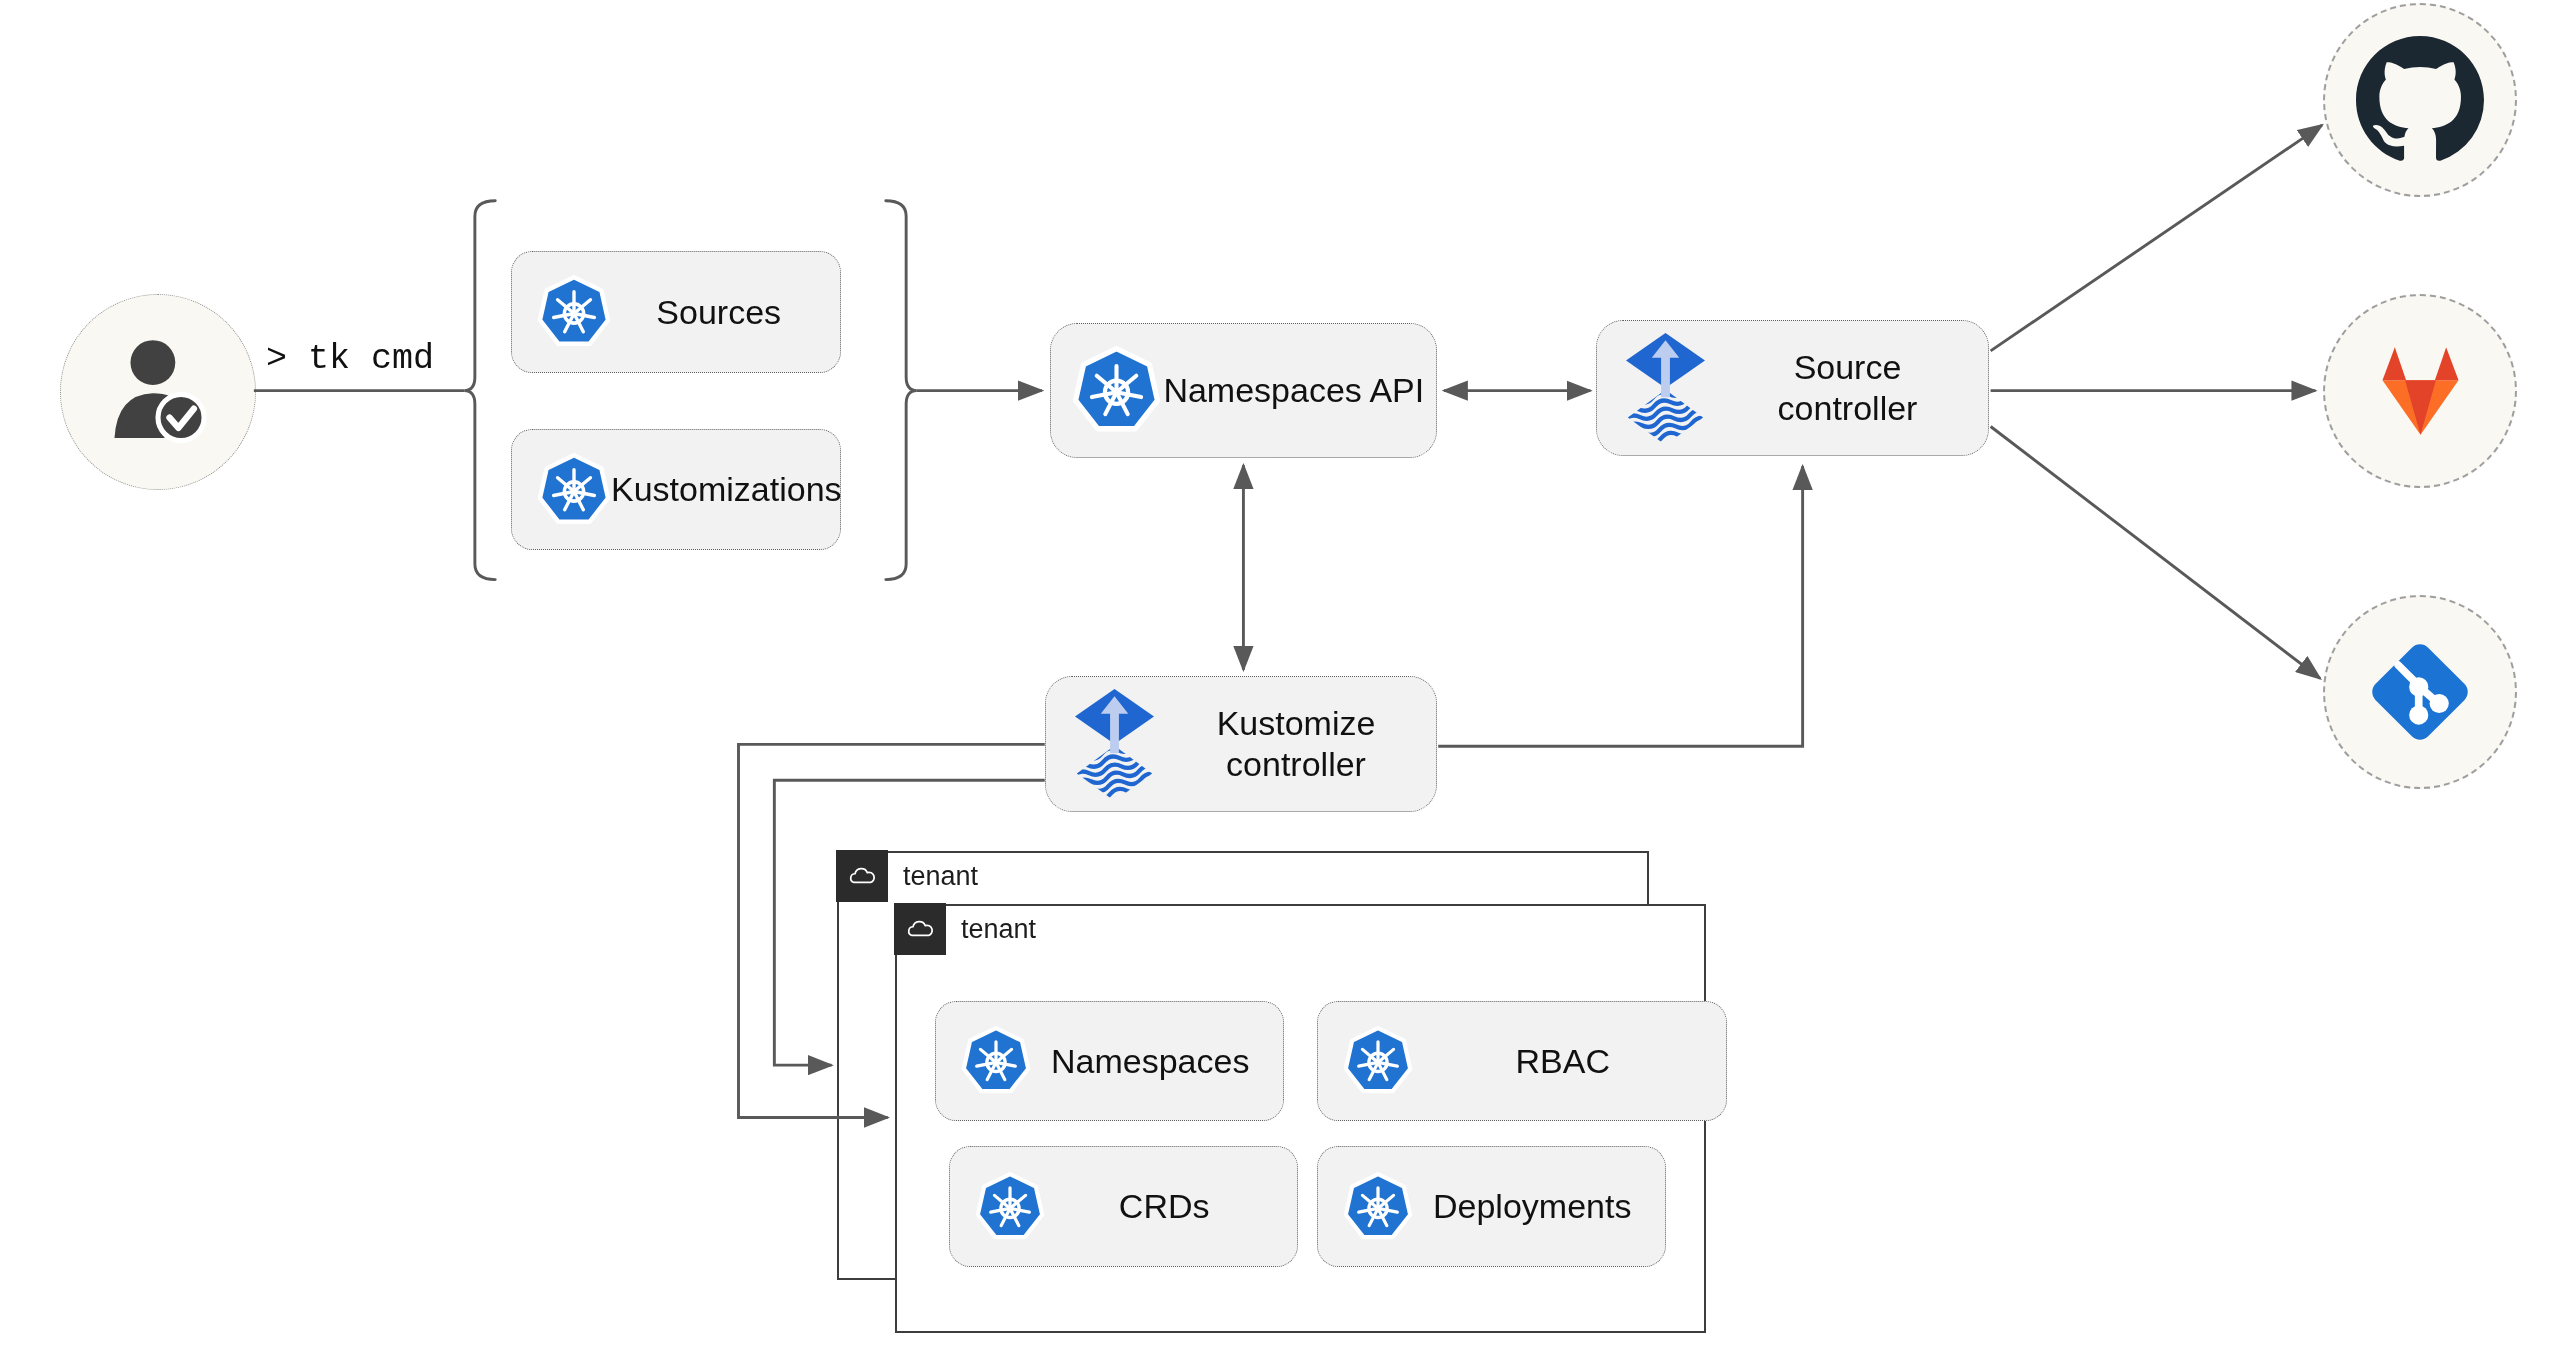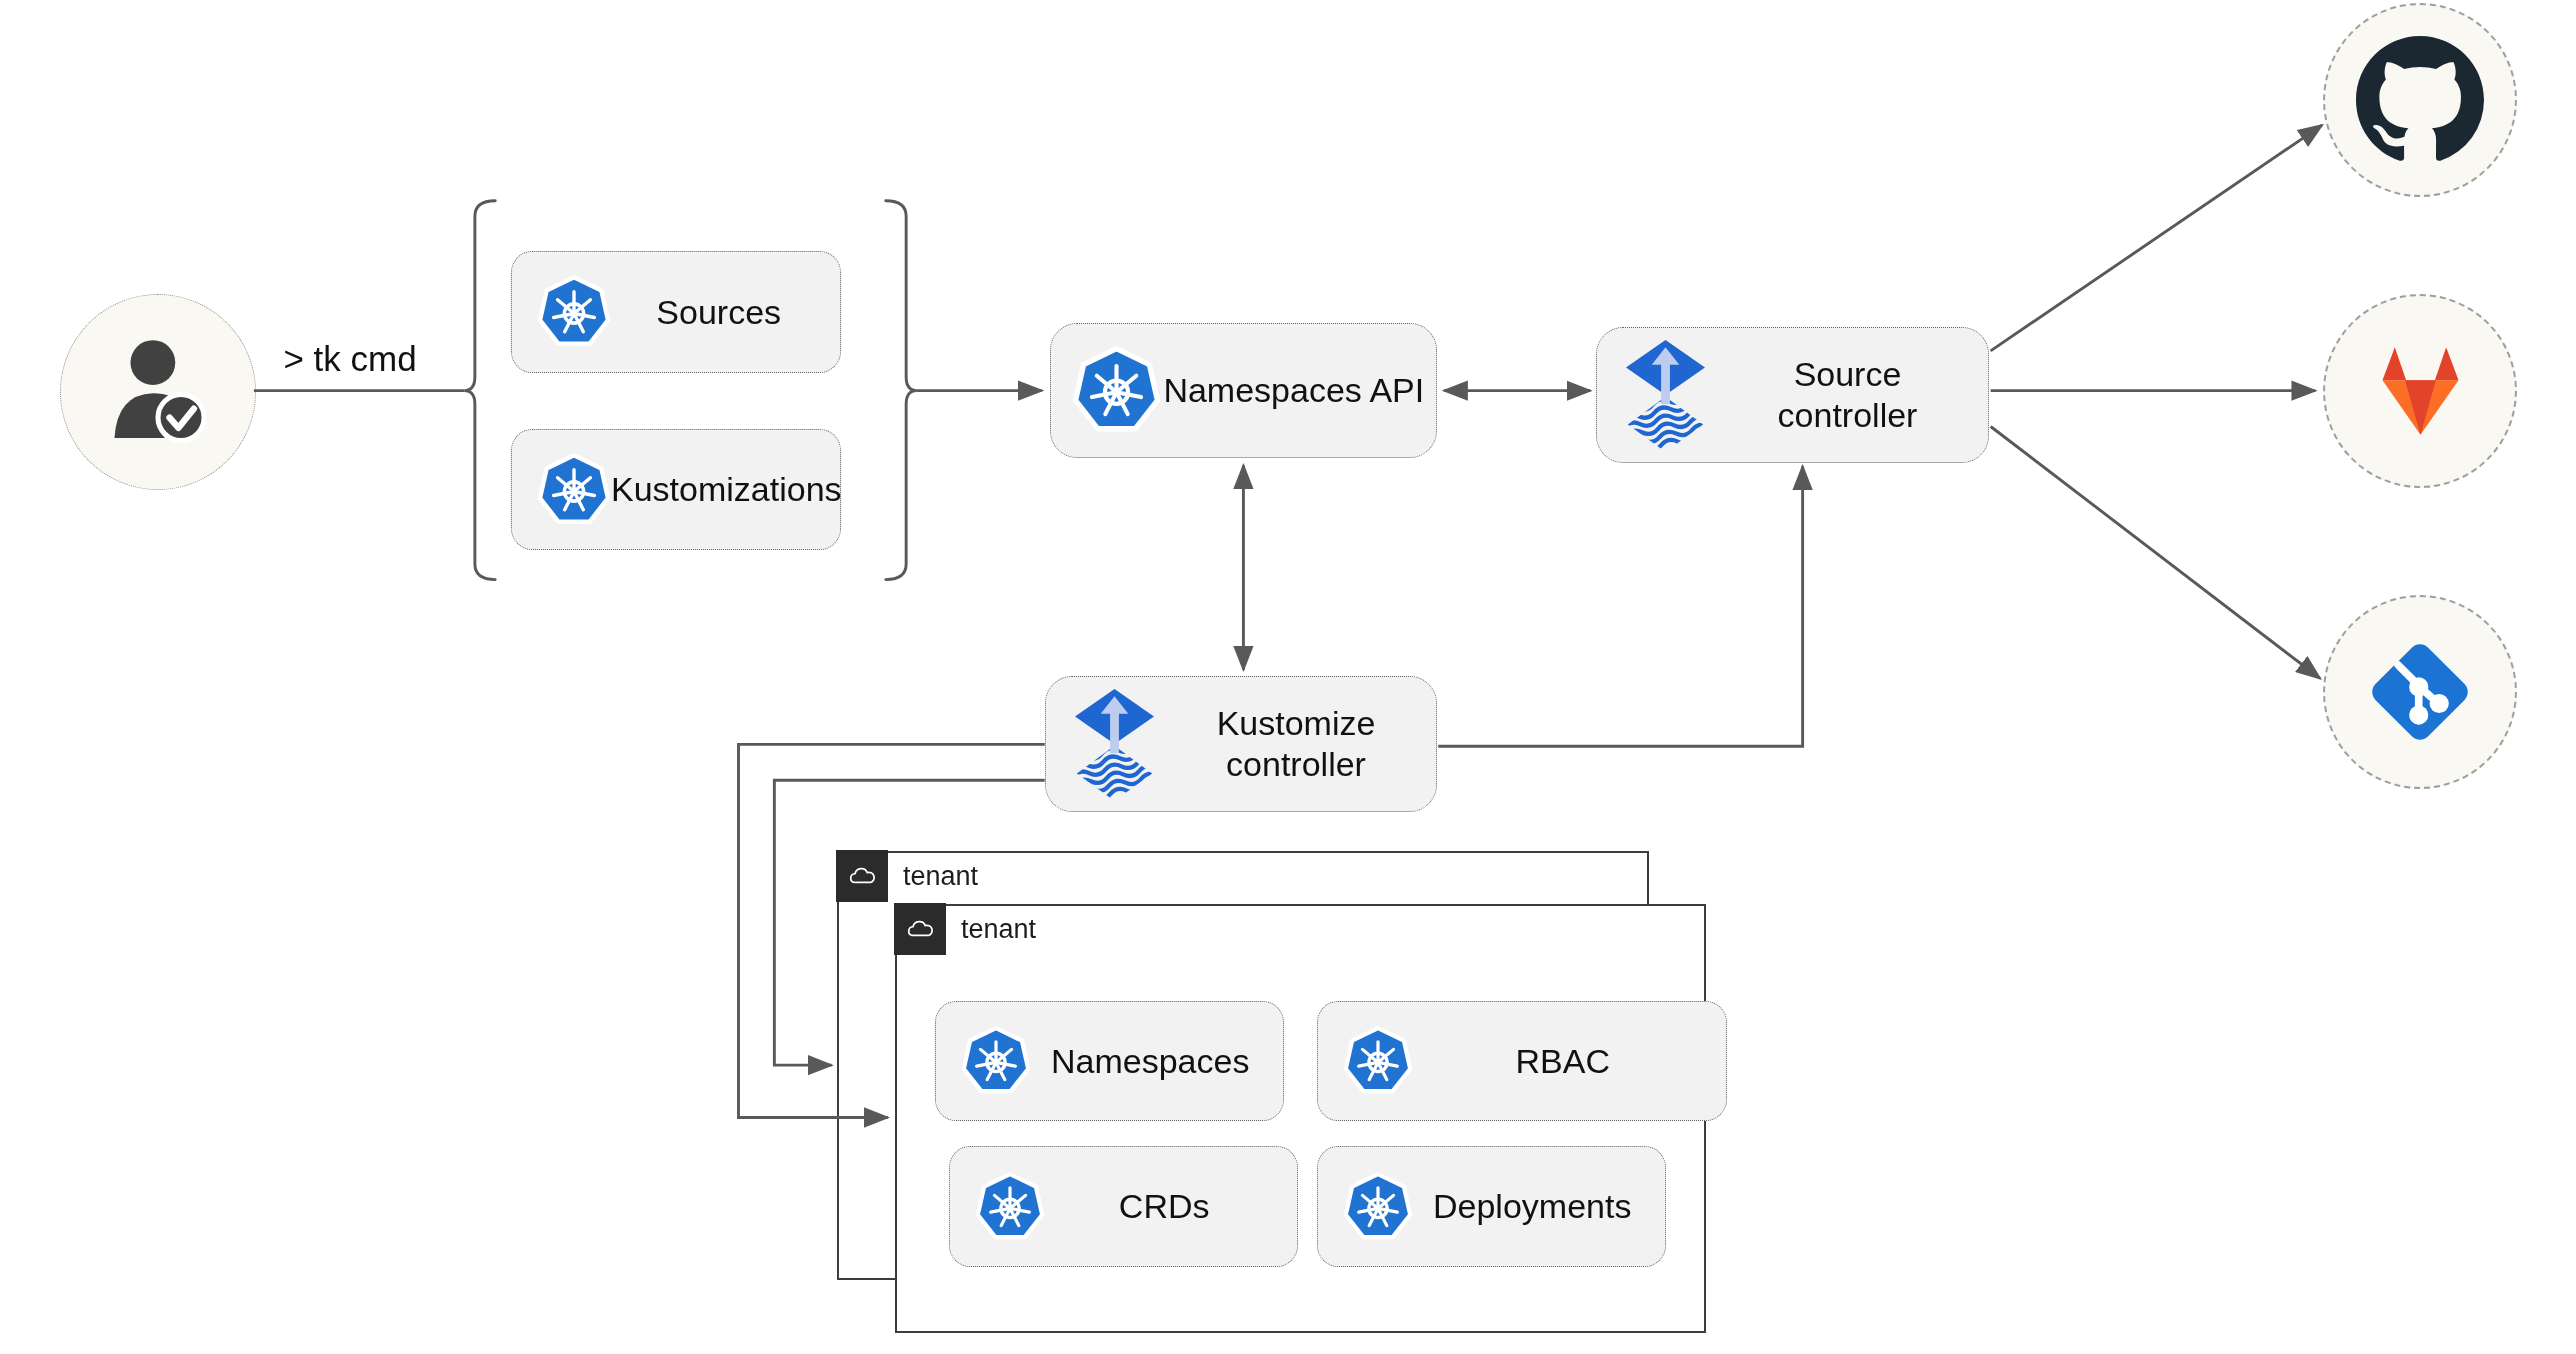--- a/index.html
+++ b/index.html
@@ -17,21 +17,21 @@
   
   .connectors{position:absolute;left:0;top:0;z-index:50;pointer-events:none;}
 
   
   .big-circle{position:absolute;border-radius:50%;background:var(--circle-fill);
     display:flex;align-items:center;justify-content:center;z-index:5;}
   .circle-dotted{border:1.9px dotted #8c8c8c;}
   .circle-dashed{border:2.9px dashed #9e9e9e;}
 
   .cli-label{position:absolute;z-index:6;font-size:35px;font-weight:400;
-    text-align:center;white-space:nowrap;color:var(--text);}
+    text-align:center;white-space:nowrap;color:var(--text);font-family:Liberation Mono, monospace;}
 
   
   .kbox{position:absolute;background:var(--box-fill);border:1.9px dotted var(--box-border);
     border-radius:21.3px;display:flex;align-items:center;padding-left:25px;z-index:10;}
   .kbox .k8s-ic{flex:0 0 auto;}
   .kbox-label{flex:1;text-align:center;font-size:34px;color:var(--text);padding-right:13.6px;}
 
   
   .cbox{position:absolute;background:var(--box-fill);border:1.9px dotted var(--box-border);
     border-radius:27px;display:flex;align-items:center;padding-left:27px;z-index:10;}
@@ -149,21 +149,21 @@
     <div class="kbox-label">Kustomizations</div>
   </div>
 
   <div class="kbox" style="left:1050px;top:323px;width:387px;height:135px;padding-left:21.3px;border-radius:27px;">
     <svg class="k8s-ic" width="89" height="89" viewBox="0 0 92 92">
         <use href="#sym-k8s"></use>
       </svg>
     <div class="api-label">Namespaces API</div>
   </div>
 
-  <div class="cbox" style="left:1596px;top:327px;width:393px;height:136px;">
+  <div class="cbox" style="left:1596px;top:320px;width:393px;height:136px;">
     <svg width="83" height="114" viewBox="0 0 86 118">
         <use href="#sym-flux"></use>
       </svg>
     <div class="cbox-label">
         <div>Source controller</div>
       </div>
   </div>
 
   <div class="cbox" style="left:1045px;top:676px;width:392px;height:136px;justify-content:center;">
     <svg width="83" height="114" viewBox="0 0 86 118">

